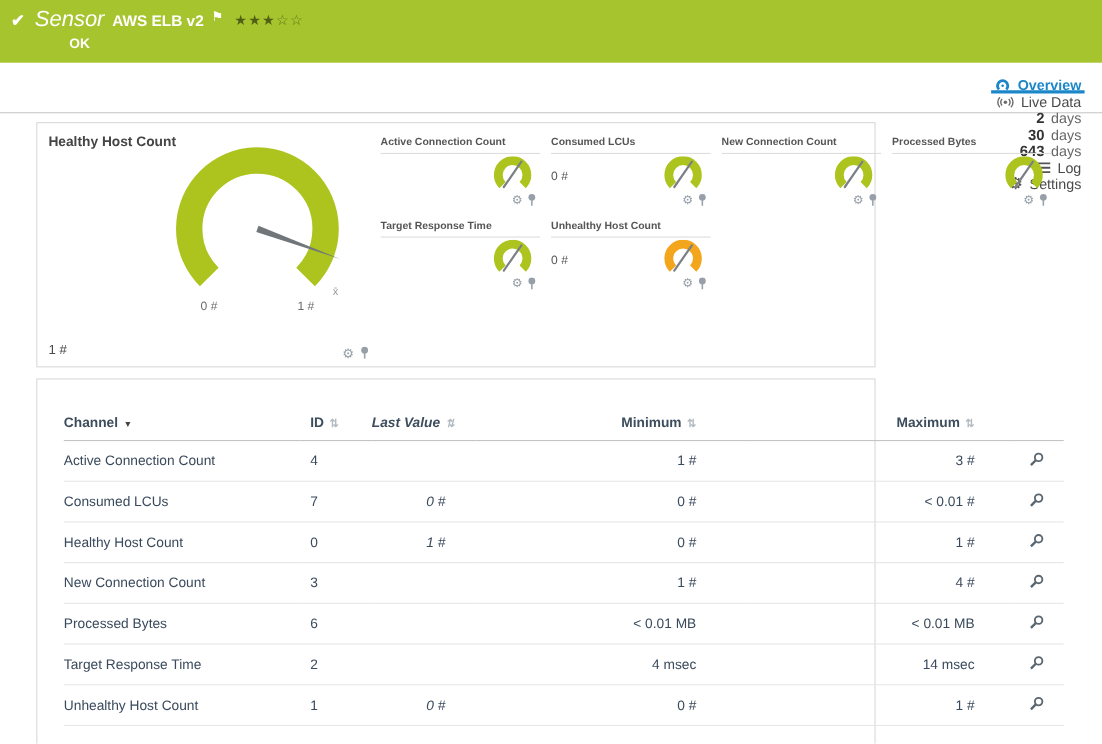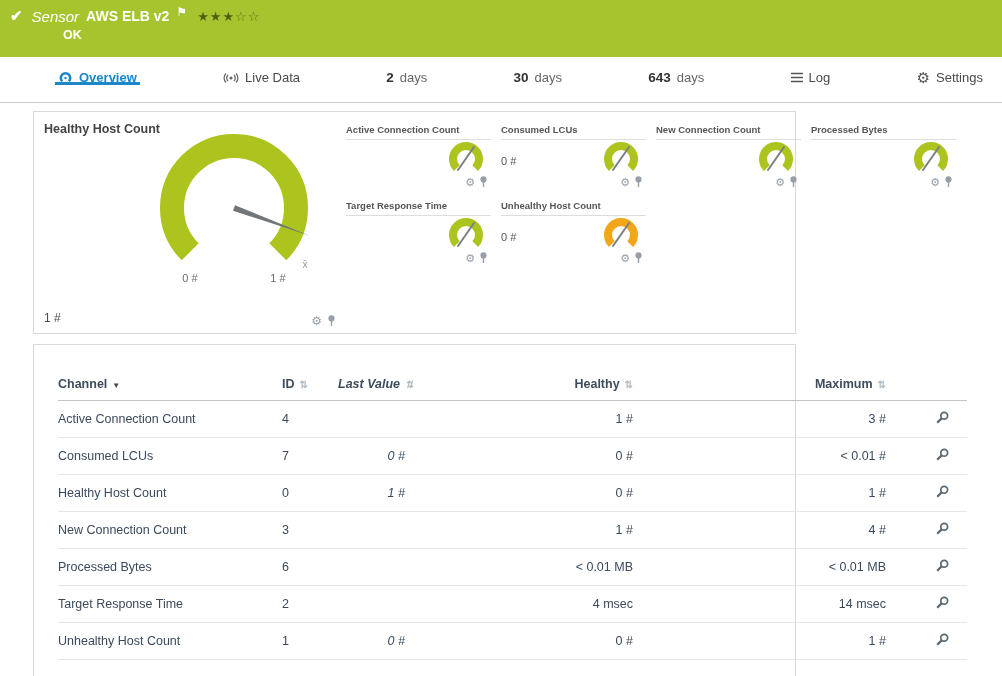--- a/index.html
+++ b/index.html
@@ -9,31 +9,31 @@
     --gauge-green: #adc41e;
     --gauge-orange: #f3a51b;
   }
   html, body { width: 1002px; height: 676px; overflow: hidden; background: #fff;
     font-family: "Liberation Sans", sans-serif; color: #333; }
 
   
   .topbar { background: var(--brand-green); color: #fff; height: 57px; padding: 7px 12px 0 10px; }
   .topbar-line1 { display: flex; align-items: center; }
   .check { font-size: 15px; font-weight: bold; margin-right: 9px; }
-  .kind { font-style: italic; font-size: 15px; }
+  .kind { font-style: italic; font-size: 20px; }
   .title { font-weight: bold; font-size: 14px; margin-left: 7px; }
   .flag { font-size: 12px; margin-left: 7px; position: relative; top: -4px; }
   .stars { margin-left: 10px; font-size: 13px; letter-spacing: 1px; cursor: pointer; }
   .star-f { color: rgba(30,40,5,0.65); }
   .star-e { color: rgba(30,40,5,0.55); }
   .status { font-weight: bold; font-size: 12.5px; margin: 3px 0 0 53px; }
 
   
-  .tabs { display: flex; align-items: flex-start; height: 33px; margin-top: 13px;
-    border-bottom: 1px solid #c9c9c9; padding: 0 16px 0 55px; justify-content: space-between; }
+  .tabs { display: flex; align-items: flex-end; height: 33px; margin-top: 13px;
+    border-bottom: 1px solid #c9c9c9; padding: 0 16px 0 55px; justify-content: space-between; flex-direction: column; }
   .tab { display: flex; align-items: center; gap: 6px; padding: 0 3px; font-size: 13px;
     color: #4a4a4a; cursor: pointer; white-space: nowrap; }
   .tab.active { color: var(--accent-blue); font-weight: bold;
     box-shadow: inset 0 -3px 0 var(--accent-blue); }
   .tab .num { font-weight: bold; color: #333; font-size: 13.5px; }
   .tab .word { color: #666; }
   .gear-glyph { font-size: 15px; color: #555; line-height: 1; }
 
   
   .panel { width: 763px; margin-left: 33px; background: #fff; border: 1px solid #d9d9d9; }
@@ -279,21 +279,21 @@
         <col class="c-last">
         <col class="c-min">
         <col class="c-max">
         <col class="c-gear">
     </colgroup>
     <thead>
       <tr>
         <th><span>Channel</span><span class="sort-active">▼</span></th>
         <th class="c-id-h"><span>ID</span><span class="sort">⇅</span></th>
         <th class="r c-last-h"><span>Last Value</span><span class="sort">⇅</span></th>
-        <th class="r c-min-h"><span>Healthy</span><span class="sort">⇅</span></th>
+        <th class="r c-min-h"><span>Minimum</span><span class="sort">⇅</span></th>
         <th class="r c-max-h"><span>Maximum</span><span class="sort">⇅</span></th>
         <th></th>
       </tr>
     </thead>
     <tbody>
       <tr>
         <td>Active Connection Count</td>
         <td class="c-id-d">4</td>
         <td class="r c-last-d"></td>
         <td class="r c-min-d">1 #</td>

